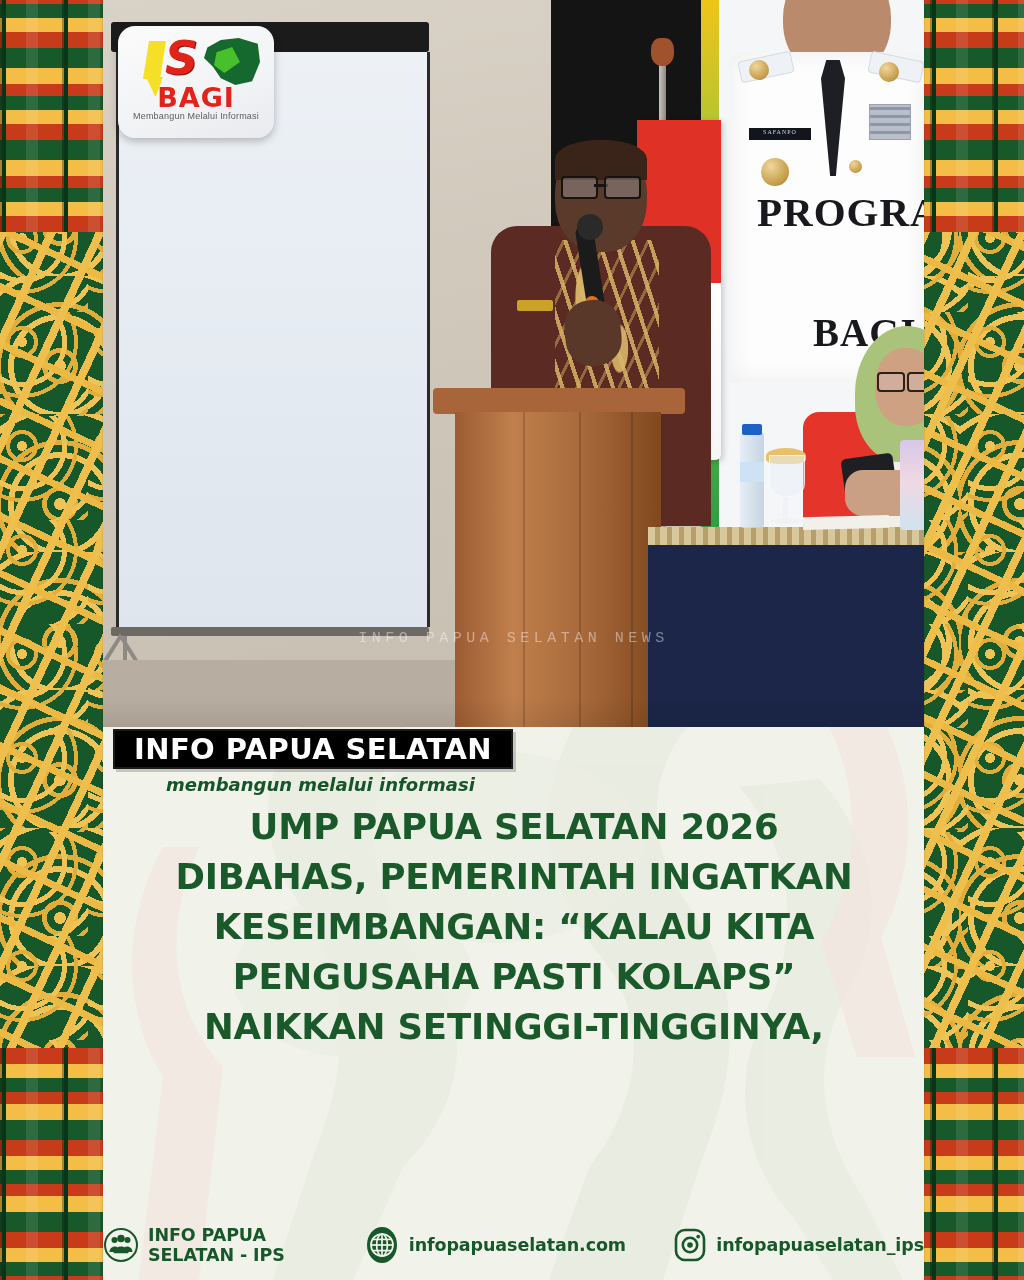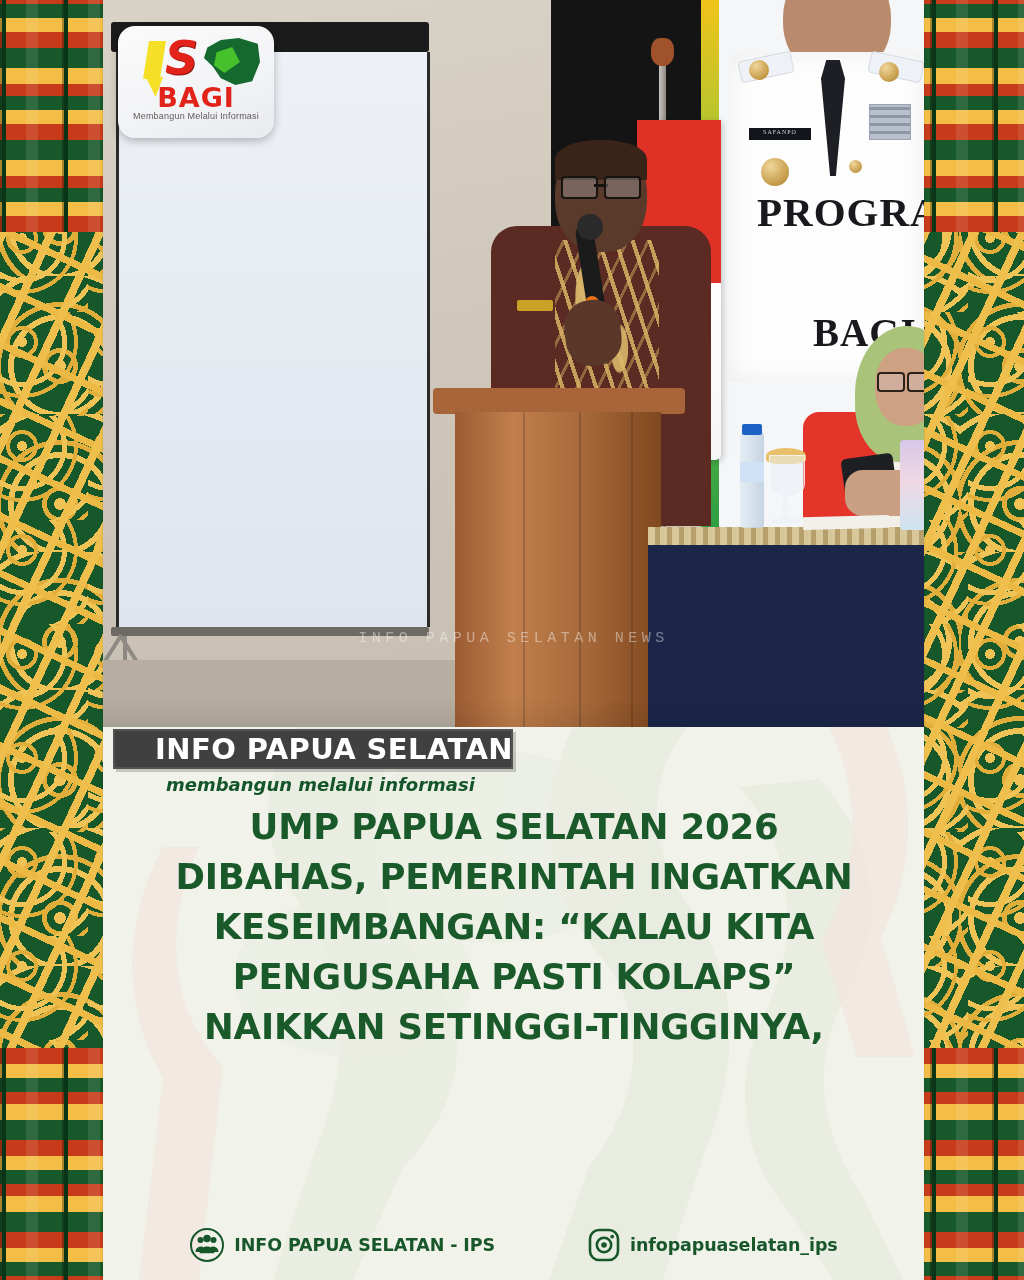--- a/index.html
+++ b/index.html
@@ -169,23 +169,23 @@
   .lg-s{position:absolute;left:29px;top:2px;width:42px;height:46px;color:#e2231a;font-size:46px;font-weight:900;font-style:italic;line-height:42px;font-family:"DejaVu Sans",sans-serif;text-shadow:1px 1px 0 #8c1410;}
   .lg-map{position:absolute;left:68px;top:2px;width:56px;height:48px;background:#15692e;
       clip-path:polygon(6% 22%,30% 6%,62% 2%,96% 14%,100% 52%,86% 92%,56% 100%,30% 86%,16% 62%,0 44%);}
   .lg-map2{position:absolute;left:78px;top:12px;width:26px;height:26px;background:#47c12b;clip-path:polygon(10% 20%,70% 0,100% 58%,40% 100%,0 70%);}
   .lg-news{position:absolute;left:0;right:0;top:56px;text-align:center;font-family:"DejaVu Sans",sans-serif;font-weight:900;font-size:27px;color:#e2231a;letter-spacing:1px;}
   .lg-tag{position:absolute;left:0;right:0;top:85px;text-align:center;font-size:9px;color:#5d5d5d;letter-spacing:.2px;}
 
   
   .bar{
     position:absolute;left:10px;top:729px;width:400px;height:40px;
-    background:#404040;
+    background:#000000;
     box-shadow:3px 3px 0 rgba(0,0,0,.18), inset 0 0 0 2px rgba(255,255,255,.10);
-    display:flex;align-items:center;justify-content:flex-end;
+    display:flex;align-items:center;justify-content:center;
   }
   .bar span{
     color:#ffffff;font-weight:800;font-size:29px;letter-spacing:.4px;
     font-family:"DejaVu Sans",sans-serif;
   }
   .sub{
     position:absolute;left:63px;top:774px;
     color:#14562a;font-weight:800;font-size:18px;font-style:italic;
     font-family:"DejaVu Sans",sans-serif;
   }
@@ -362,20 +362,34 @@
           <circle cx="18" cy="11.5" r="3.8" fill="#17572a"></circle>
           <path d="M6.5 25c0-3.4 2.5-5.6 5.4-5.6 1 0 1.9.25 2.7.7-1 1-1.6 2.4-1.6 4V25z" fill="#17572a"></path>
           <path d="M29.5 25c0-3.4-2.5-5.6-5.4-5.6-1 0-1.9.25-2.7.7 1 1 1.6 2.4 1.6 4V25z" fill="#17572a"></path>
           <path d="M10.6 26.2c0-4 3.3-6.6 7.4-6.6s7.4 2.6 7.4 6.6z" fill="#17572a"></path>
         </svg>
         <div class="lbl">INFO PAPUA SELATAN - IPS</div>
       </div>
 
       <div class="gap"></div>
 
+      <div class="fitem">
+        <svg class="ico" width="36" height="40" viewBox="0 0 36 40">
+          <ellipse cx="18" cy="20" rx="15" ry="18" fill="#17572a"></ellipse>
+          <g fill="none" stroke="#f1f3ea" stroke-width="1.7">
+            <circle cx="18" cy="20" r="11"></circle>
+            <line x1="18" y1="9" x2="18" y2="31"></line>
+            <line x1="7" y1="20" x2="29" y2="20"></line>
+            <line x1="8.4" y1="14.4" x2="27.6" y2="14.4"></line>
+            <line x1="8.4" y1="25.6" x2="27.6" y2="25.6"></line>
+            <ellipse cx="18" cy="20" rx="5.4" ry="11"></ellipse>
+          </g>
+        </svg>
+        <div class="lbl">infopapuaselatan.com</div>
+      </div>
 
       <div class="gap"></div>
 
       <div class="fitem">
         <svg class="ico" width="34" height="40" viewBox="0 0 34 40">
           <rect x="3" y="5" width="28" height="30" rx="9" fill="none" stroke="#17572a" stroke-width="2.6"></rect>
           <circle cx="17" cy="20" r="7.2" fill="none" stroke="#17572a" stroke-width="2.6"></circle>
           <circle cx="17" cy="20" r="2.8" fill="#17572a"></circle>
           <circle cx="25.2" cy="11.6" r="1.9" fill="#17572a"></circle>
         </svg>

